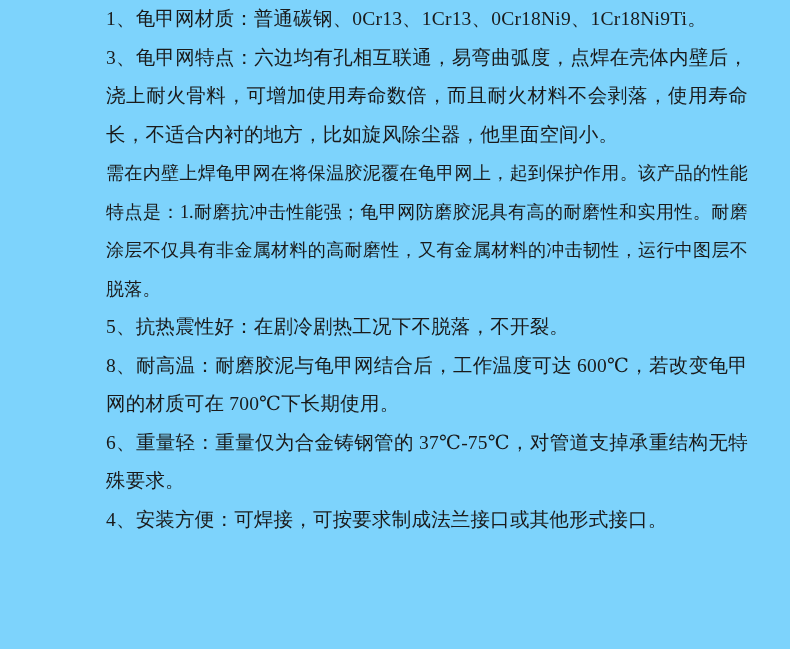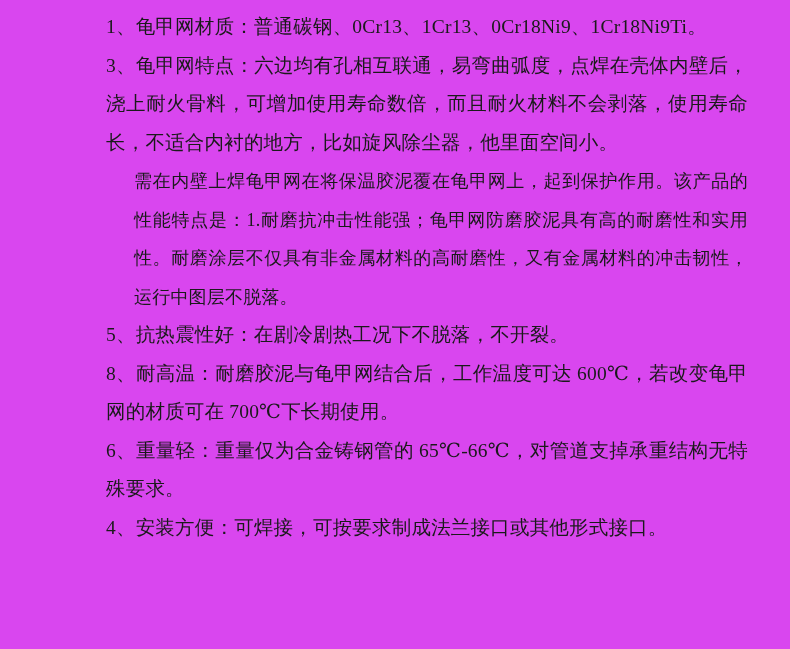--- a/index.html
+++ b/index.html
@@ -11,42 +11,41 @@
     height: 649px;
     background: #ffffff;
     font-family: "Liberation Serif", "DejaVu Serif", serif;
     color: #000000;
     overflow: hidden;
   }
   .page {
     box-sizing: border-box;
     width: 790px;
     height: 649px;
-    padding: 8px 42px 0 106px;
-    background: #d946ef;
+    padding: 0 42px 0 106px;
+    background: #7dd3fc;
   }
   .para {
     font-size: 19.5px;
     line-height: 38.5px;
     text-align: justify;
     text-justify: inter-ideograph;
     margin: 0;
     letter-spacing: 0.2px;
     color: #1a1a1a;
   }
   .para.small {
     font-size: 18px;
     line-height: 38.5px;
-    margin-left: 28px;
   }
 </style>
 </head>
 <body>
 
 <div class="page">
   <p class="para">1、龟甲网材质：普通碳钢、0Cr13、1Cr13、0Cr18Ni9、1Cr18Ni9Ti。</p>
   <p class="para">3、龟甲网特点：六边均有孔相互联通，易弯曲弧度，点焊在壳体内壁后，浇上耐火骨料，可增加使用寿命数倍，而且耐火材料不会剥落，使用寿命长，不适合内衬的地方，比如旋风除尘器，他里面空间小。</p>
   <p class="para small">需在内壁上焊龟甲网在将保温胶泥覆在龟甲网上，起到保护作用。该产品的性能特点是：1.耐磨抗冲击性能强；龟甲网防磨胶泥具有高的耐磨性和实用性。耐磨涂层不仅具有非金属材料的高耐磨性，又有金属材料的冲击韧性，运行中图层不脱落。</p>
   <p class="para">5、抗热震性好：在剧冷剧热工况下不脱落，不开裂。</p>
   <p class="para">8、耐高温：耐磨胶泥与龟甲网结合后，工作温度可达 600℃，若改变龟甲网的材质可在 700℃下长期使用。</p>
-  <p class="para">6、重量轻：重量仅为合金铸钢管的 65℃-66℃，对管道支掉承重结构无特殊要求。</p>
+  <p class="para">6、重量轻：重量仅为合金铸钢管的 37℃-75℃，对管道支掉承重结构无特殊要求。</p>
   <p class="para">4、安装方便：可焊接，可按要求制成法兰接口或其他形式接口。</p>
 </div>
 
 </body></html>

